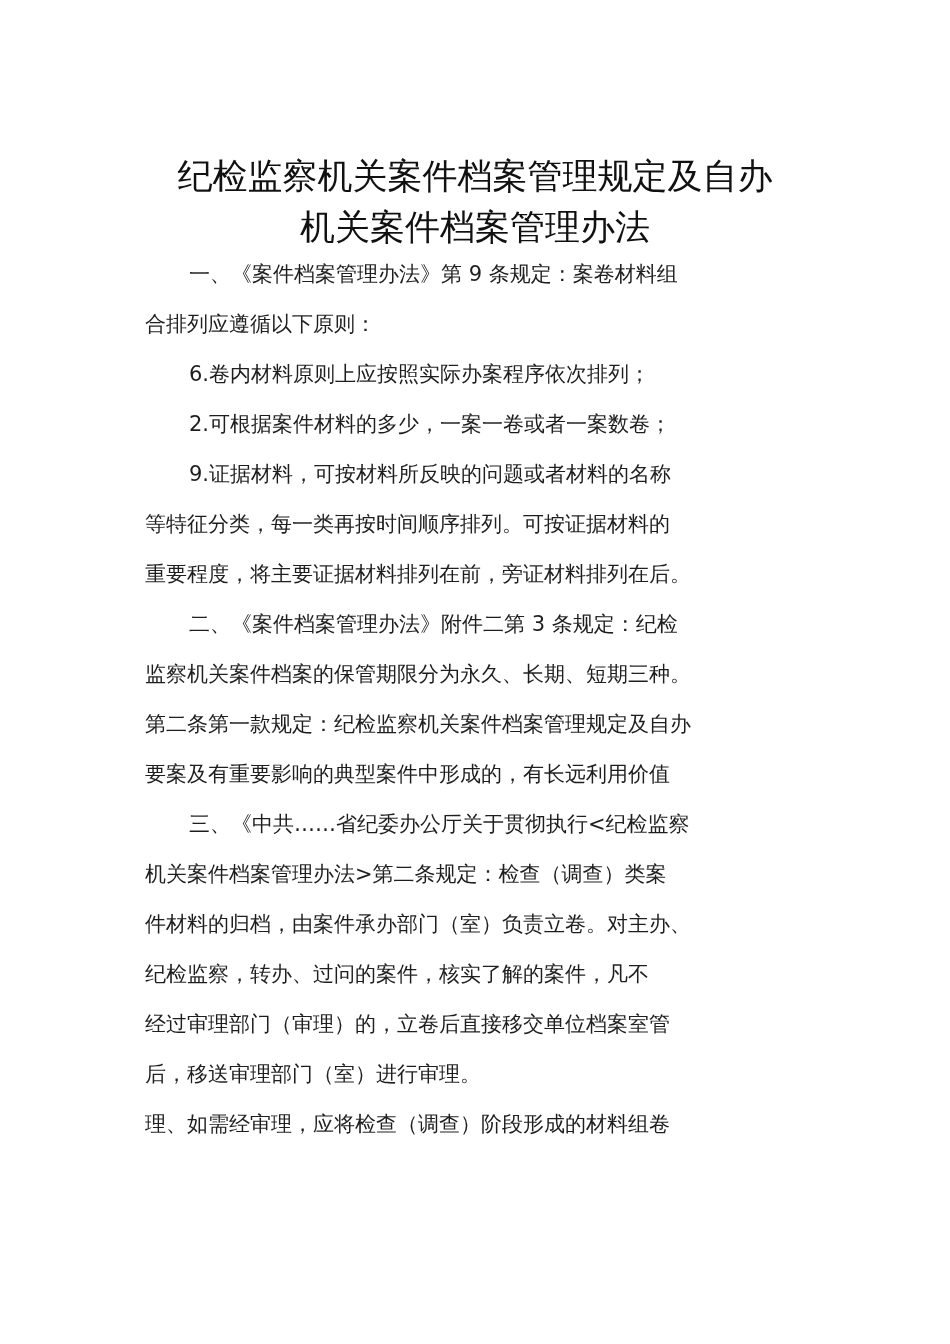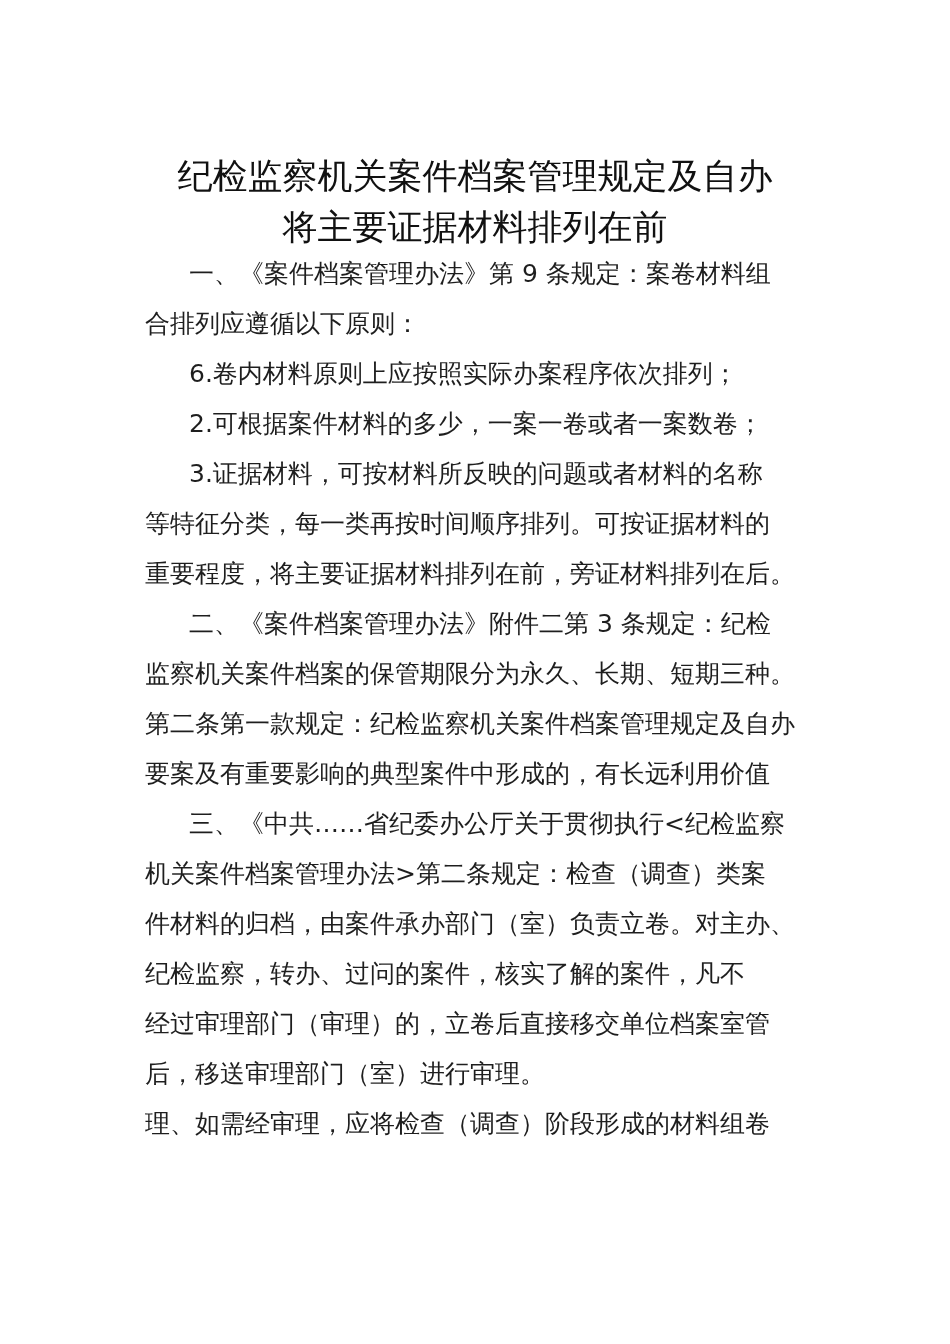--- a/index.html
+++ b/index.html
@@ -38,52 +38,52 @@
     .title.l2 { top: 178px; }
     .body-text {
       position: absolute;
       left: 145px;
       top: 225px;
       width: 680px;
     }
     .line {
       height: 50px;
       line-height: 50px;
-      font-size: 25px;
+      font-size: 21px;
       white-space: nowrap;
       color: #1e1e1e;
     }
     .line.indent {
       padding-left: 44px;
     }
   </style>
 </head>
 <body>
 
 <div class="page">
   <div class="title l1">纪检监察机关案件档案管理规定及自办</div>
-  <div class="title l2">将主要证据材料排列在前</div>
+  <div class="title l2">机关案件档案管理办法</div>
 
   <div class="body-text">
 
     <div>
       <div class="line indent">一、《案件档案管理办法》第 9 条规定：案卷材料组</div>
       <div class="line">合排列应遵循以下原则：</div>
     </div>
 
     <div>
       <div class="line indent">6.卷内材料原则上应按照实际办案程序依次排列；</div>
     </div>
 
     <div>
       <div class="line indent">2.可根据案件材料的多少，一案一卷或者一案数卷；</div>
     </div>
 
     <div>
-      <div class="line indent">3.证据材料，可按材料所反映的问题或者材料的名称</div>
+      <div class="line indent">9.证据材料，可按材料所反映的问题或者材料的名称</div>
       <div class="line">等特征分类，每一类再按时间顺序排列。可按证据材料的</div>
       <div class="line">重要程度，将主要证据材料排列在前，旁证材料排列在后。</div>
     </div>
 
     <div>
       <div class="line indent">二、《案件档案管理办法》附件二第 3 条规定：纪检</div>
       <div class="line">监察机关案件档案的保管期限分为永久、长期、短期三种。</div>
       <div class="line">第二条第一款规定：纪检监察机关案件档案管理规定及自办</div>
       <div class="line">要案及有重要影响的典型案件中形成的，有长远利用价值</div>
     </div>

